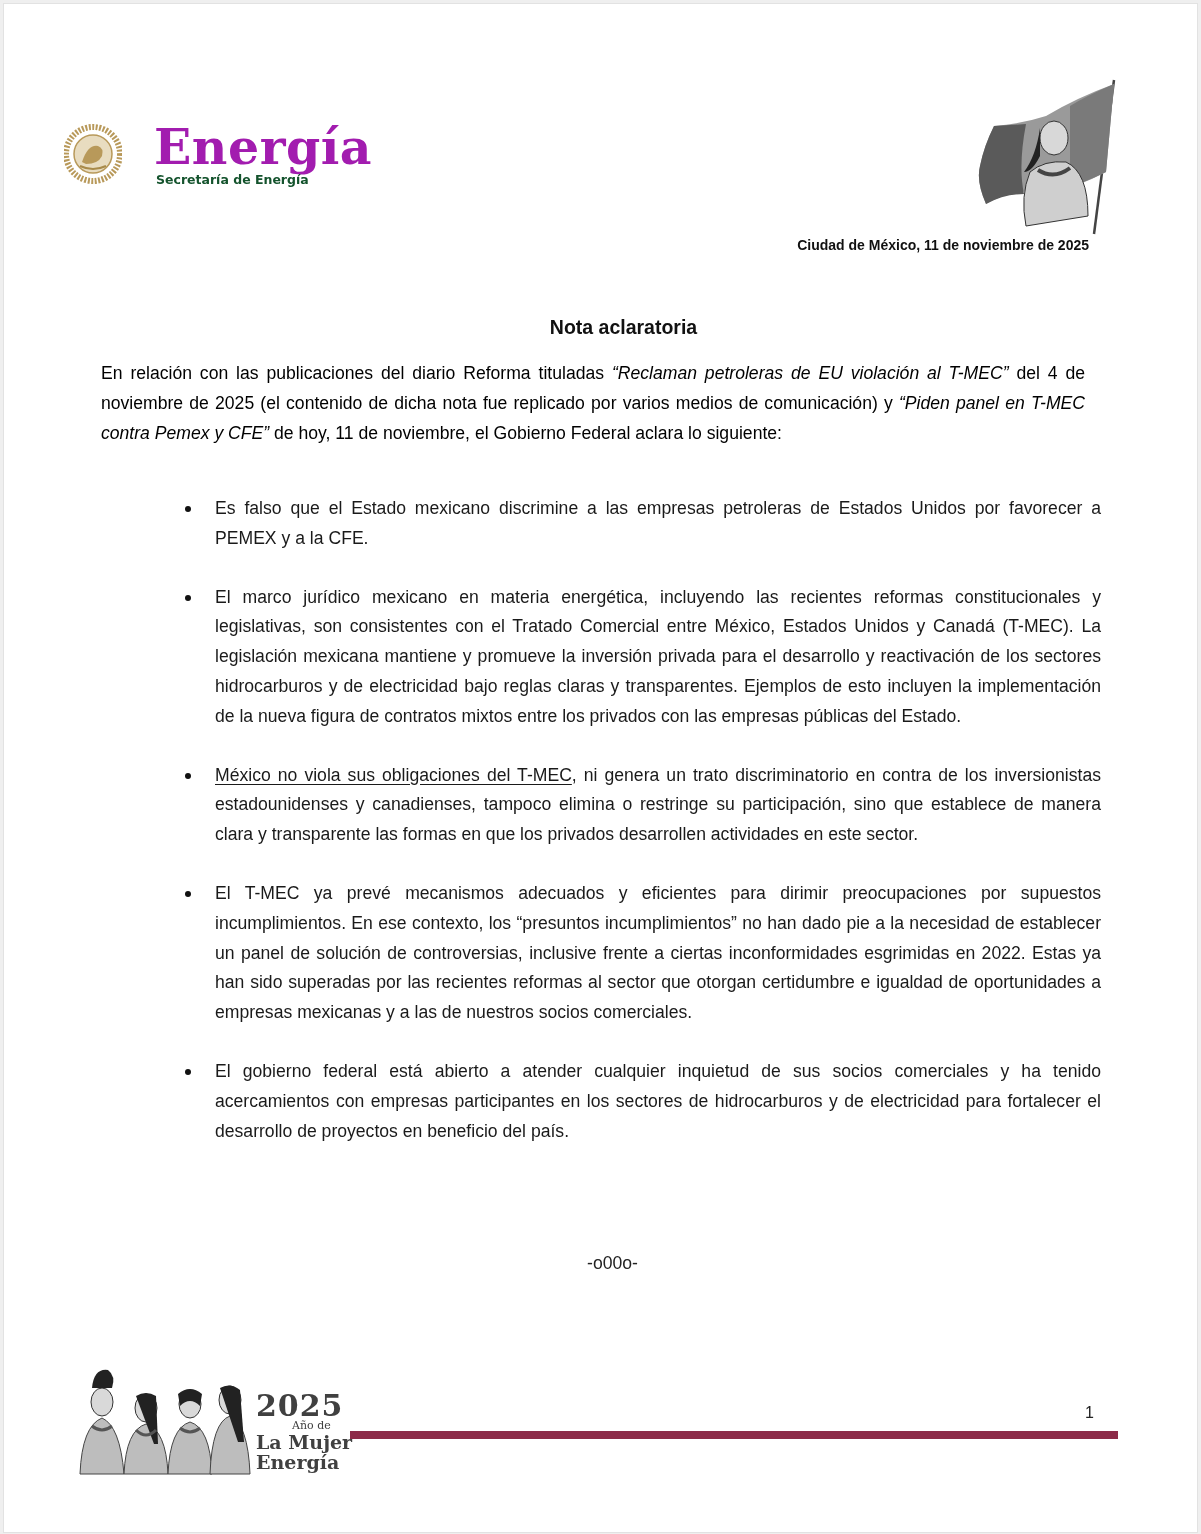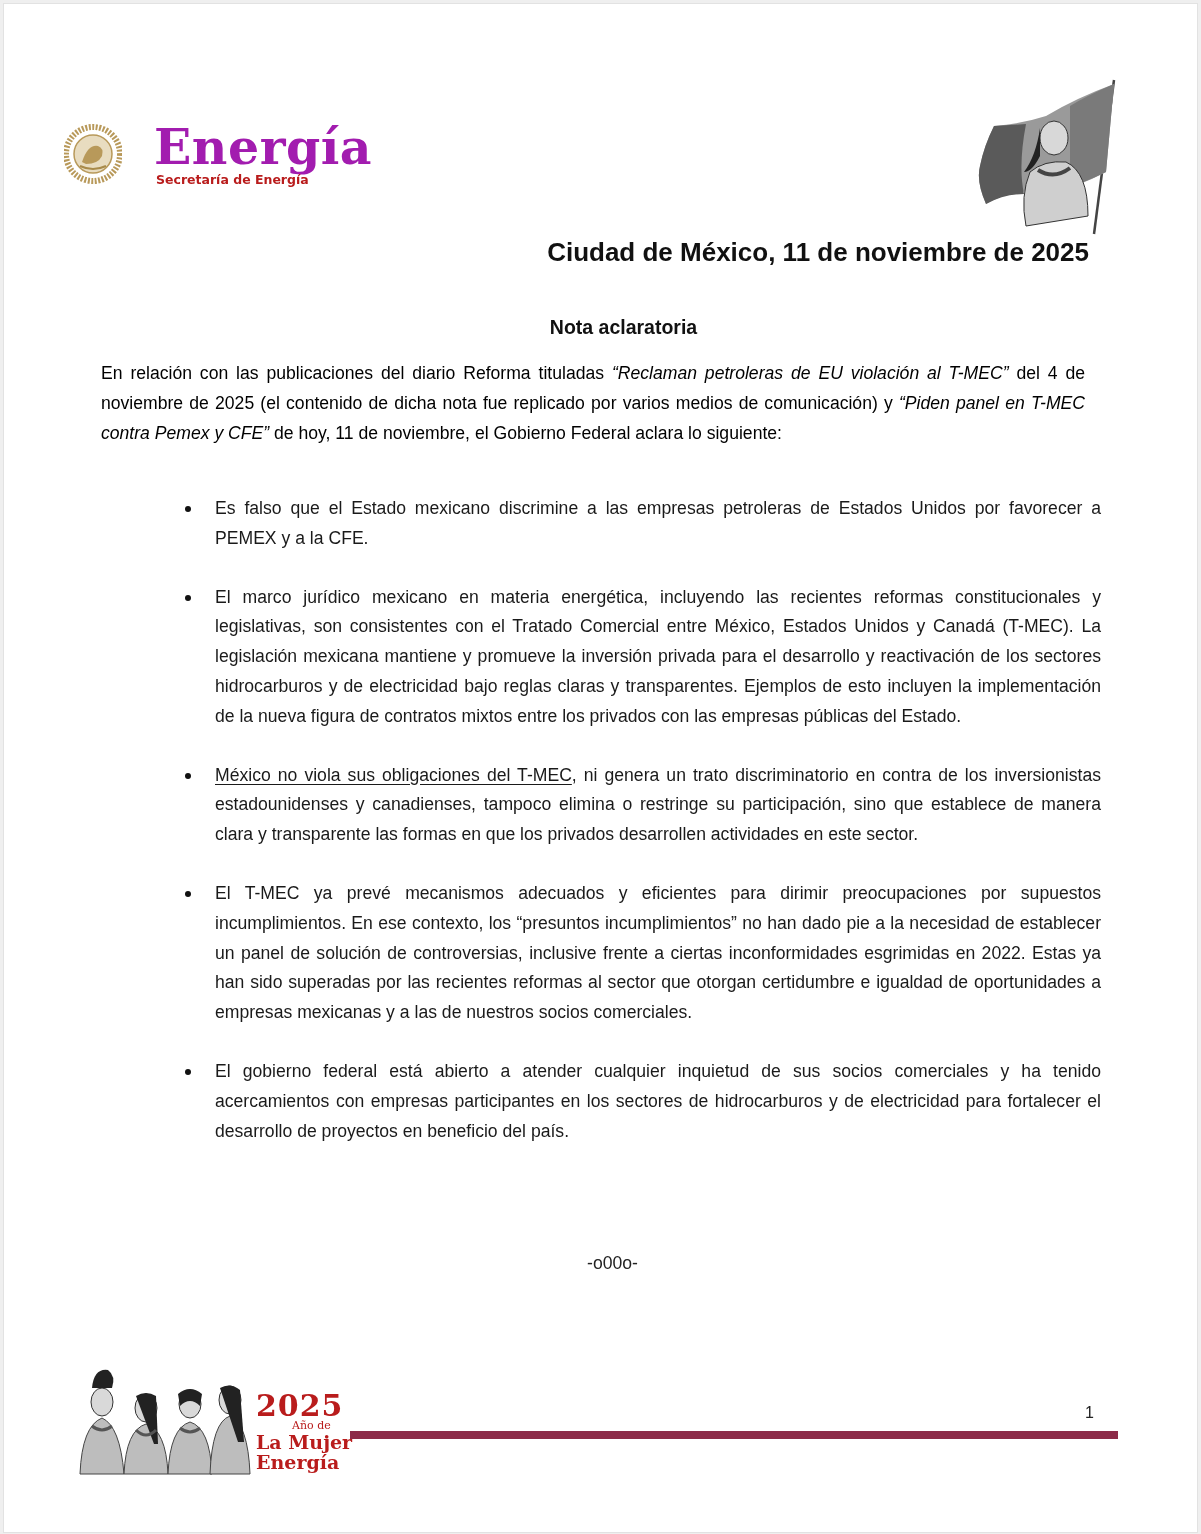--- a/index.html
+++ b/index.html
@@ -11,29 +11,29 @@
   
   .logo { position: absolute; left: 60px; top: 110px; display: flex; align-items: center; }
   .seal { width: 58px; height: 80px; position: relative; }
   .seal svg { width: 58px; height: 80px; }
   .brand { margin-left: 32px; display: flex; flex-direction: column; }
   .brand-name {
     font-family: "DejaVu Serif", serif; font-weight: bold; color: #a21caf;
     font-size: 49px; line-height: 52px; letter-spacing: 0.5px;
   }
   .brand-sub {
-    font-family: "DejaVu Sans", sans-serif; font-weight: bold; color: #b91c1c;
+    font-family: "DejaVu Sans", sans-serif; font-weight: bold; color: #14532d;
     font-size: 12.5px; margin-top: -1px; margin-left: 2px;
   }
   .heroine { position: absolute; left: 962px; top: 72px; width: 160px; height: 160px; }
   .heroine svg { width: 160px; height: 160px; }
 
   .date {
     position: absolute; right: 108px; top: 233px;
-    font-family: "Liberation Sans", sans-serif; font-weight: bold; font-size: 26px; color: #111;
+    font-family: "Liberation Sans", sans-serif; font-weight: bold; font-size: 14px; color: #111;
   }
   .title {
     position: absolute; left: 0; width: 1183px; top: 312px; text-align: center;
     font-family: "Liberation Sans", sans-serif; font-weight: bold; font-size: 19.5px; color: #111; padding-left: 28px;
   }
   .body {
     position: absolute; left: 97px; width: 984px;
     font-family: "Liberation Sans", sans-serif; font-size: 17.6px; color: #000000;
     line-height: 30px; text-align: justify;
   }
@@ -49,21 +49,21 @@
   }
   .u { text-decoration: underline; text-underline-offset: 3px; }
   .i { font-style: italic; }
   .closing {
     position: absolute; left: 0; width: 1217px; top: 1249px; text-align: center;
     font-family: "Liberation Sans", sans-serif; font-size: 17.6px; color: #222;
   }
   
   .footer-art { position: absolute; left: 68px; top: 1362px; width: 180px; height: 110px; }
   .footer-art svg { width: 180px; height: 110px; }
-  .footer-year { position: absolute; left: 252px; top: 1388px; color: #b91c1c; font-family: "DejaVu Serif", serif; }
+  .footer-year { position: absolute; left: 252px; top: 1388px; color: #404040; font-family: "DejaVu Serif", serif; }
   .year-num { font-size: 30px; font-weight: bold; line-height: 28px; letter-spacing: 1px; }
   .year-sub { font-size: 11px; line-height: 12px; margin-left: 36px; }
   .year-line { font-size: 19px; font-weight: bold; line-height: 20px; }
   .footer-bar { position: absolute; left: 346px; top: 1427px; width: 768px; height: 8px; background: #8c2a48; }
   .page-num {
     position: absolute; left: 1081px; top: 1400px;
     font-family: "Liberation Sans", sans-serif; font-size: 16px; color: #222;
   }
 </style>
 </head>

